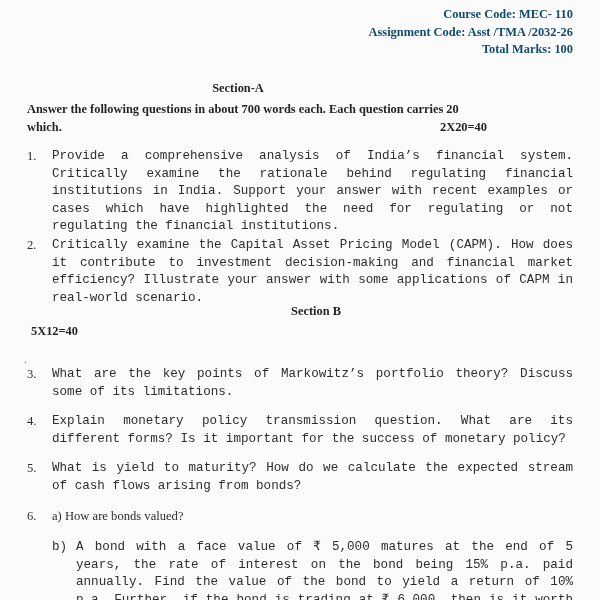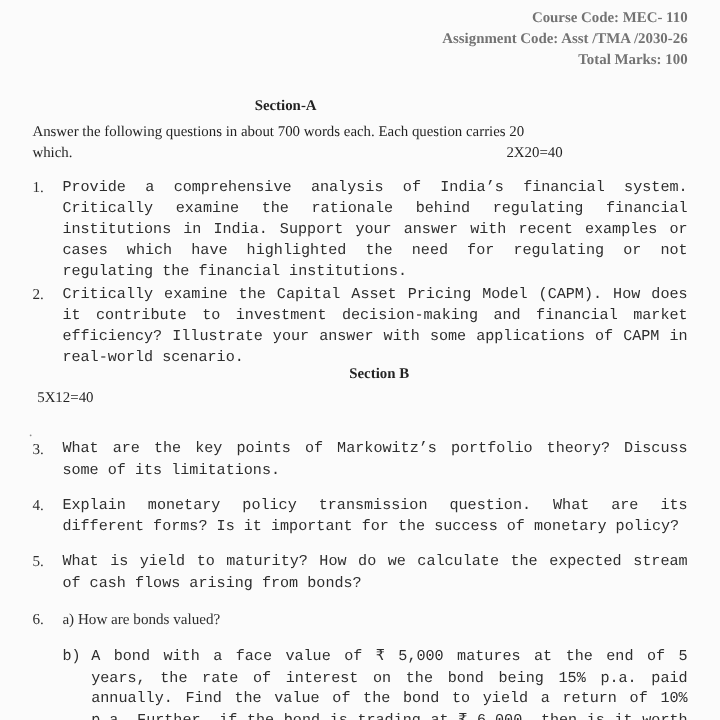--- a/index.html
+++ b/index.html
@@ -31,34 +31,34 @@
 
   .header-block {
     position: absolute;
     top: 6px;
     right: 27px;
     width: 420px;
     text-align: right;
     font-weight: bold;
     font-size: 12.4px;
     line-height: 17.5px;
-    color: #737373;
+    color: #0c4a6e;
   }
   .header-line { display: block; white-space: nowrap; }
 
   .section-heading {
     text-align: center;
     font-weight: bold;
     font-size: 12.4px;
     line-height: 16px;
     color: #1f1f1f;
   }
 
   .instruction {
-    font-weight: normal;
+    font-weight: bold;
     font-size: 12.4px;
     line-height: 17.5px;
     color: #1f1f1f;
   }
 
   
   .secA-heading {
     position: absolute;
     top: 80px;
     left: 0;
@@ -69,21 +69,21 @@
     top: 101px;
     left: 27px;
     width: 546px;
   }
   .secA-instruction .line2 {
     display: block;
     position: relative;
   }
   .marks-a {
     position: absolute;
-    left: 395px;
+    left: 413px;
     top: 0;
     white-space: nowrap;
   }
 
   
   ol.qlist {
     list-style: none;
     margin: 0;
     padding: 0;
   }
@@ -164,21 +164,21 @@
     top: 0;
   }
 </style>
 </head>
 <body>
 
 <div class="page scan">
 
   <div class="header-block">
     <span class="header-line">Course Code: MEC- 110</span>
-    <span class="header-line">Assignment Code: Asst /TMA /2030-26</span>
+    <span class="header-line">Assignment Code: Asst /TMA /2032-26</span>
     <span class="header-line">Total Marks: 100</span>
   </div>
 
   <div class="section-heading secA-heading">Section-A</div>
 
   <div class="instruction secA-instruction">
     <span>Answer the following questions in about 700 words each. Each question carries 20</span>
     <span class="line2">
       <span>which.</span>
       <span class="marks-a">2X20=40</span>

